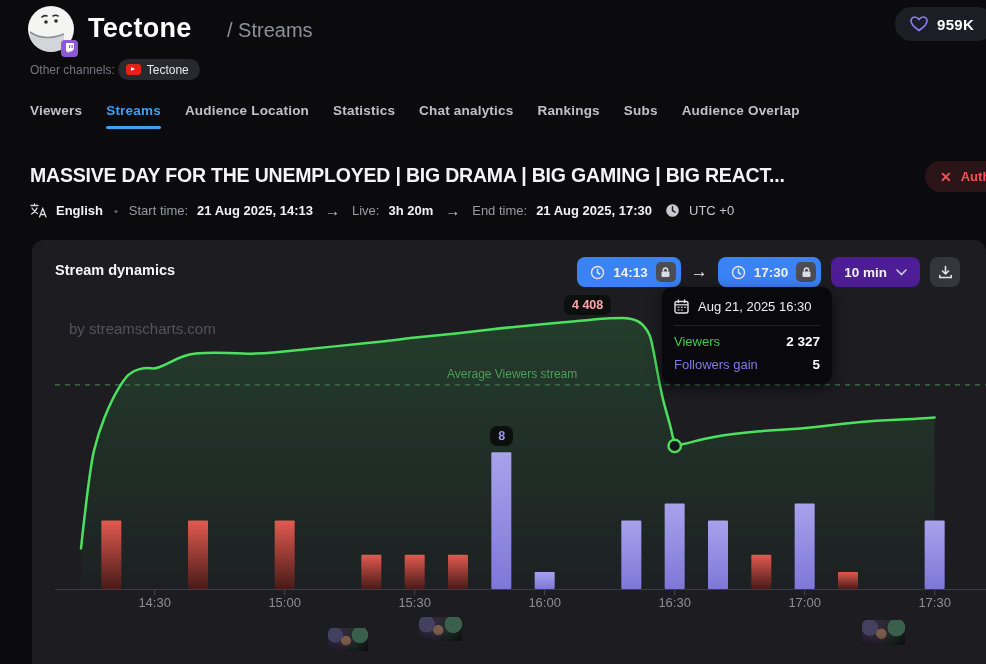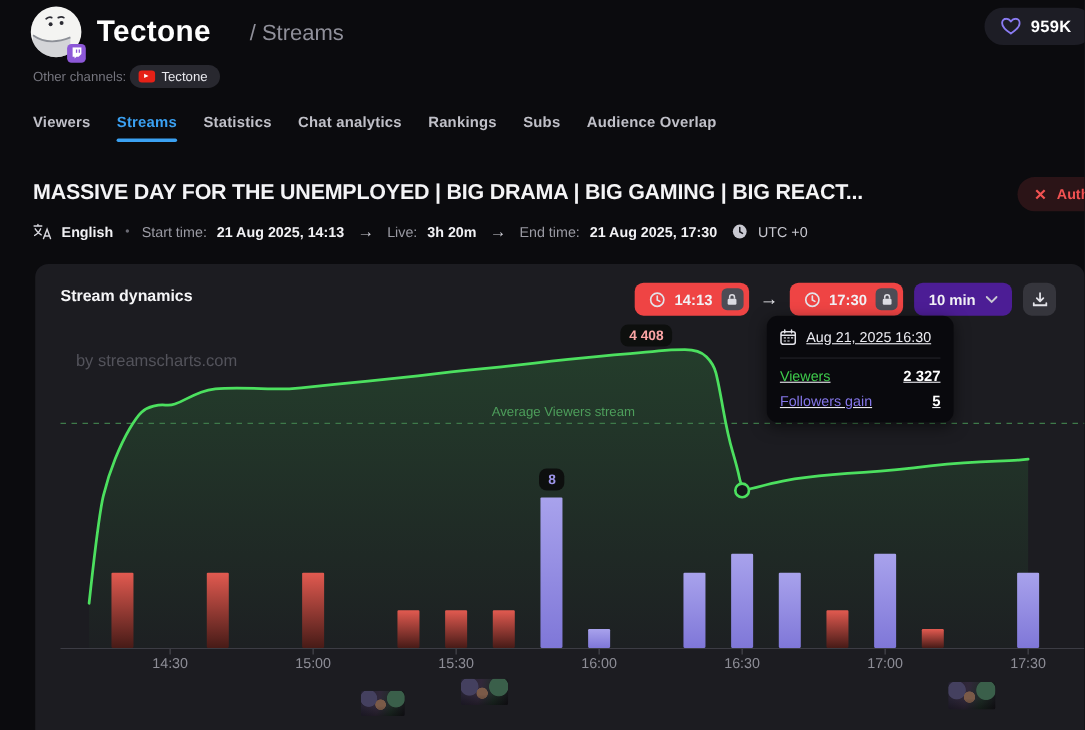--- a/index.html
+++ b/index.html
@@ -44,36 +44,36 @@
   .meta-row .lab { color:#9a9aa3; }
   .meta-row .val { color:#f2f2f5; font-weight:bold; }
   .meta-row .arr { color:#c9c9d1; font-size:15px; padding:0 3px; }
   .meta-row .dot { color:#6a6a73; font-size:11px; padding:0 2px; }
   .meta-row .tz  { color:#c7c7cf; }
 
   
   .panel { position:absolute; left:32px; top:240px; width:954px; height:448px; background:#1c1c21; border-radius:12px 12px 0 0; }
   .panel-title { position:absolute; left:23px; top:22px; font-size:14.5px; font-weight:bold; color:#f5f5f7; z-index:3; }
   .controls { position:absolute; top:17px; right:26px; display:flex; align-items:center; gap:10px; z-index:3; }
-  .t-pill { height:30px; background:#ef4444; border-radius:8px; display:flex; align-items:center; gap:8px; padding:0 5px 0 13px; border:none; cursor:pointer; }
+  .t-pill { height:30px; background:#3b82f6; border-radius:8px; display:flex; align-items:center; gap:8px; padding:0 5px 0 13px; border:none; cursor:pointer; }
   .t-pill .time { font-size:13.5px; font-weight:bold; color:#f1f1f5; }
   .lock-chip { width:20px; height:20px; background:#4c4c55; border-radius:5px; display:flex; align-items:center; justify-content:center; cursor:pointer; }
   .ctrl-arrow { color:#ececf1; font-size:17px; }
   .i-pill { height:30px; background:#4c1d95; border-radius:8px; display:flex; align-items:center; gap:9px; padding:0 13px; border:none; cursor:pointer; }
   .i-pill span { font-size:13.5px; font-weight:bold; color:#f1f1f5; }
   .dl-btn { width:30px; height:30px; background:#35353c; border-radius:8px; display:flex; align-items:center; justify-content:center; border:none; cursor:pointer; }
 
   .chart { position:absolute; inset:0; }
   .chart svg.main { position:absolute; inset:0; }
   .watermark { position:absolute; left:37px; top:80px; font-size:15px; color:#53535b; z-index:2; }
   .chart-pill { position:absolute; background:#0d0f0e; border-radius:7px; padding:3px 8px; font-size:12.5px; font-weight:bold; z-index:2; }
   .peak-pill { color:#fca5a5; }
   .bar8-pill { color:#9d95ea; }
 
-  .tooltip { position:absolute; left:665px; top:47px; width:170px; background:rgba(9,9,12,0.94); border-radius:10px; padding:10px 12px 12px; z-index:5; box-shadow:0 4px 14px rgba(0,0,0,0.5);text-decoration:underline; }
+  .tooltip { position:absolute; left:630px; top:47px; width:170px; background:rgba(9,9,12,0.94); border-radius:10px; padding:10px 12px 12px; z-index:5; box-shadow:0 4px 14px rgba(0,0,0,0.5); }
   .tt-head { display:flex; align-items:center; gap:9px; font-size:13px; color:#ececf2; padding:2px 0 4px; }
   .tt-div { border-top:1px solid #232329; margin:7px 0 4px; }
   .tt-row { display:flex; justify-content:space-between; align-items:center; margin-top:8px; font-size:13px; }
   .tt-row .v { color:#ffffff; font-weight:bold; font-size:13.5px; }
 
   .thumb { position:absolute; border-radius:2px; overflow:hidden; cursor:pointer;
     background:
       radial-gradient(circle at 45% 55%, #7a5a48 0 18%, transparent 20%),
       radial-gradient(circle at 80% 30%, #3a5f4a 0 22%, transparent 24%),
       radial-gradient(circle at 18% 30%, #44405f 0 20%, transparent 22%),
@@ -116,20 +116,21 @@
   <span class="other-label">Other channels:</span>
   <button class="yt-pill">
     <span class="yt-ico"></span>
     <span>Tectone</span>
   </button>
 </div>
 
 <nav class="nav" id="nav">
     <button class="tab">Viewers</button>
     <button class="tab active">Streams</button>
+    <button class="tab">Audience Location</button>
     <button class="tab">Statistics</button>
     <button class="tab">Chat analytics</button>
     <button class="tab">Rankings</button>
     <button class="tab">Subs</button>
     <button class="tab">Audience Overlap</button>
   </nav>
 
 <h2 class="stream-title">MASSIVE DAY FOR THE UNEMPLOYED | BIG DRAMA | BIG GAMING | BIG REACT...</h2>
 <button class="auth-btn">
   <span class="x">✕</span>

